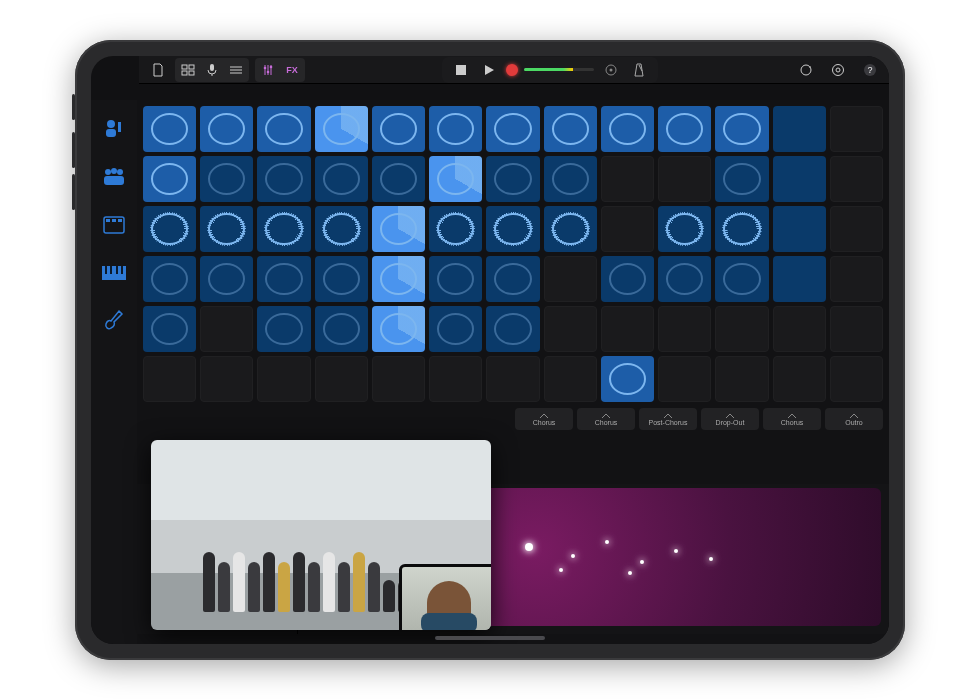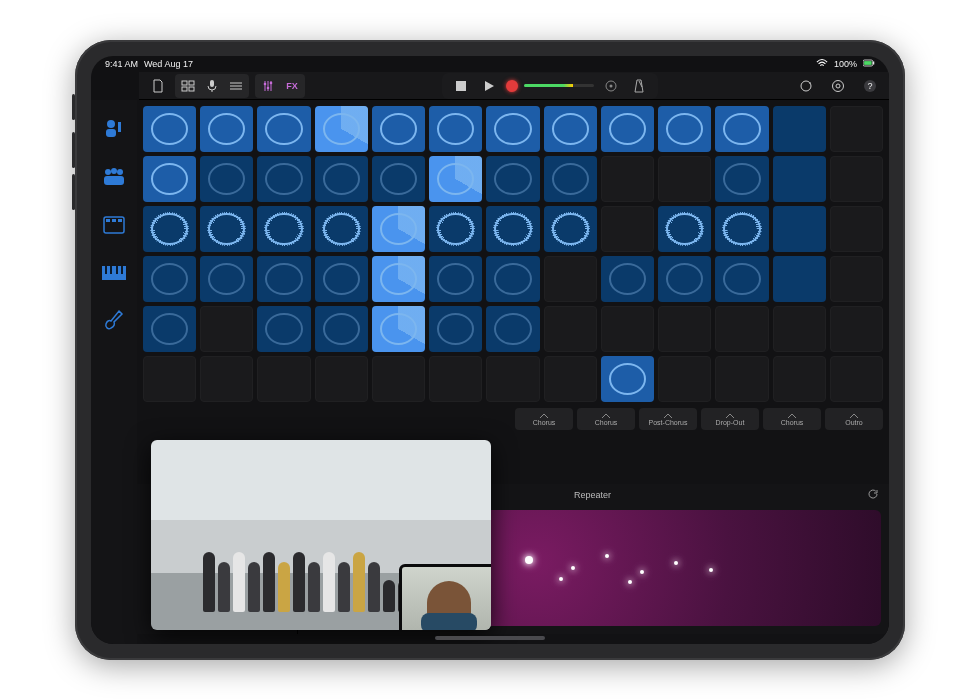--- a/index.html
+++ b/index.html
@@ -235,41 +235,20 @@
 </head>
 <body>
 
 <div class="ipad-frame">
   <span class="frame-btn fb-top"></span>
   <span class="frame-btn fb-vol1"></span>
   <span class="frame-btn fb-vol2"></span>
 
   <div class="screen">
 
-    <div class="status">
-      <div class="left">
-        <span>9:41 AM</span>
-        <span>Wed Aug 17</span>
-      </div>
-      <div class="right">
-        <span>
-          <svg viewBox="0 0 14 10">
-              <path d="M1 4 Q7 -2 13 4 M3 6 Q7 2 11 6 M5 8 Q7 6 9 8" stroke="#fff" fill="none" stroke-width="1.2"></path>
-            </svg>
-        </span>
-        <span>100%</span>
-        <span>
-          <svg viewBox="0 0 16 10">
-              <rect x="0" y="1" width="13" height="8" rx="2" fill="none" stroke="#fff"></rect>
-              <rect x="1.5" y="2.5" width="10" height="5" fill="#4cd964"></rect>
-              <rect x="13.5" y="3" width="1.5" height="4" fill="#fff"></rect>
-            </svg>
-        </span>
-      </div>
-    </div>
 
     <div class="toolbar">
       <span class="tb-plain">
         <svg width="12" height="14" viewBox="0 0 12 14">
             <path d="M2 1h6l2 2v10H2z" fill="none" stroke="#ccc"></path>
           </svg>
       </span>
       <div class="tb-group">
         <span class="tb-btn">
           <svg width="14" height="12" viewBox="0 0 14 12">
@@ -655,34 +634,20 @@
               </svg>
           </span>
           <span class="tri-btn">
             <svg width="12" height="10" viewBox="0 0 12 10">
                 <path d="M2 5a4 3 0 108 0 4 3 0 10-8 0" fill="none" stroke="#888"></path>
               </svg>
           </span>
         </div>
       </div>
       <div class="repeater">
-        <div class="rep-header">
-          <span class="lock">
-            <svg width="10" height="12" viewBox="0 0 10 12">
-                <rect x="1" y="5" width="8" height="6" rx="1" fill="none" stroke="#999"></rect>
-                <path d="M3 5V3a2 2 0 014 0v2" fill="none" stroke="#999"></path>
-              </svg>
-          </span>
-          <span>Repeater</span>
-          <span>
-            <svg width="12" height="12" viewBox="0 0 12 12">
-                <path d="M10 6a4 4 0 11-1.2-2.8M10 2v3h-3" fill="none" stroke="#999"></path>
-              </svg>
-          </span>
-        </div>
         <div class="rep-pad">
           <span class="star" style="left:38%; top:40%; width:8px;height:8px;"></span>
           <span class="star" style="left:46%; top:48%;"></span>
           <span class="star" style="left:52%; top:38%;"></span>
           <span class="star" style="left:58%; top:52%;"></span>
           <span class="star" style="left:30%; top:55%;"></span>
           <span class="star" style="left:64%; top:44%;"></span>
           <span class="star" style="left:70%; top:50%;"></span>
           <span class="star" style="left:24%; top:48%;"></span>
           <span class="star" style="left:44%; top:58%;"></span>

